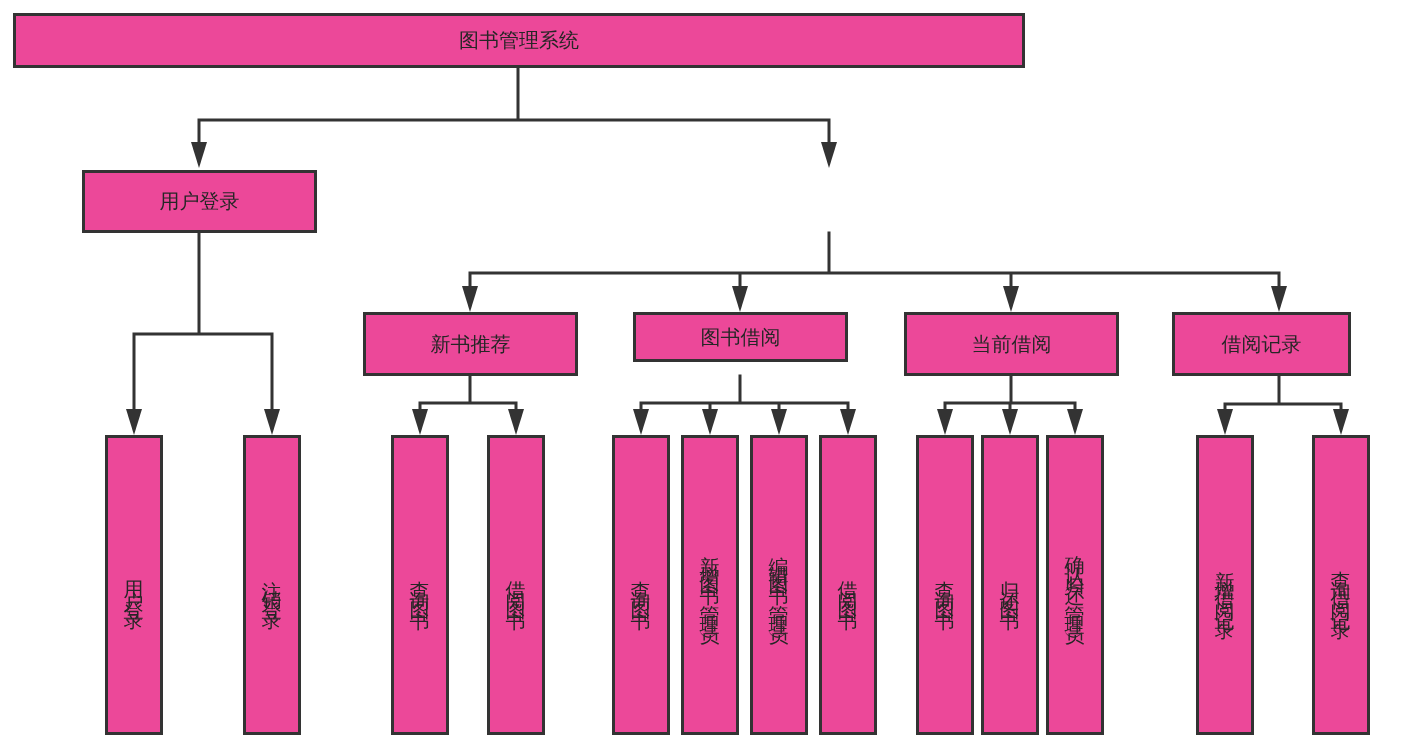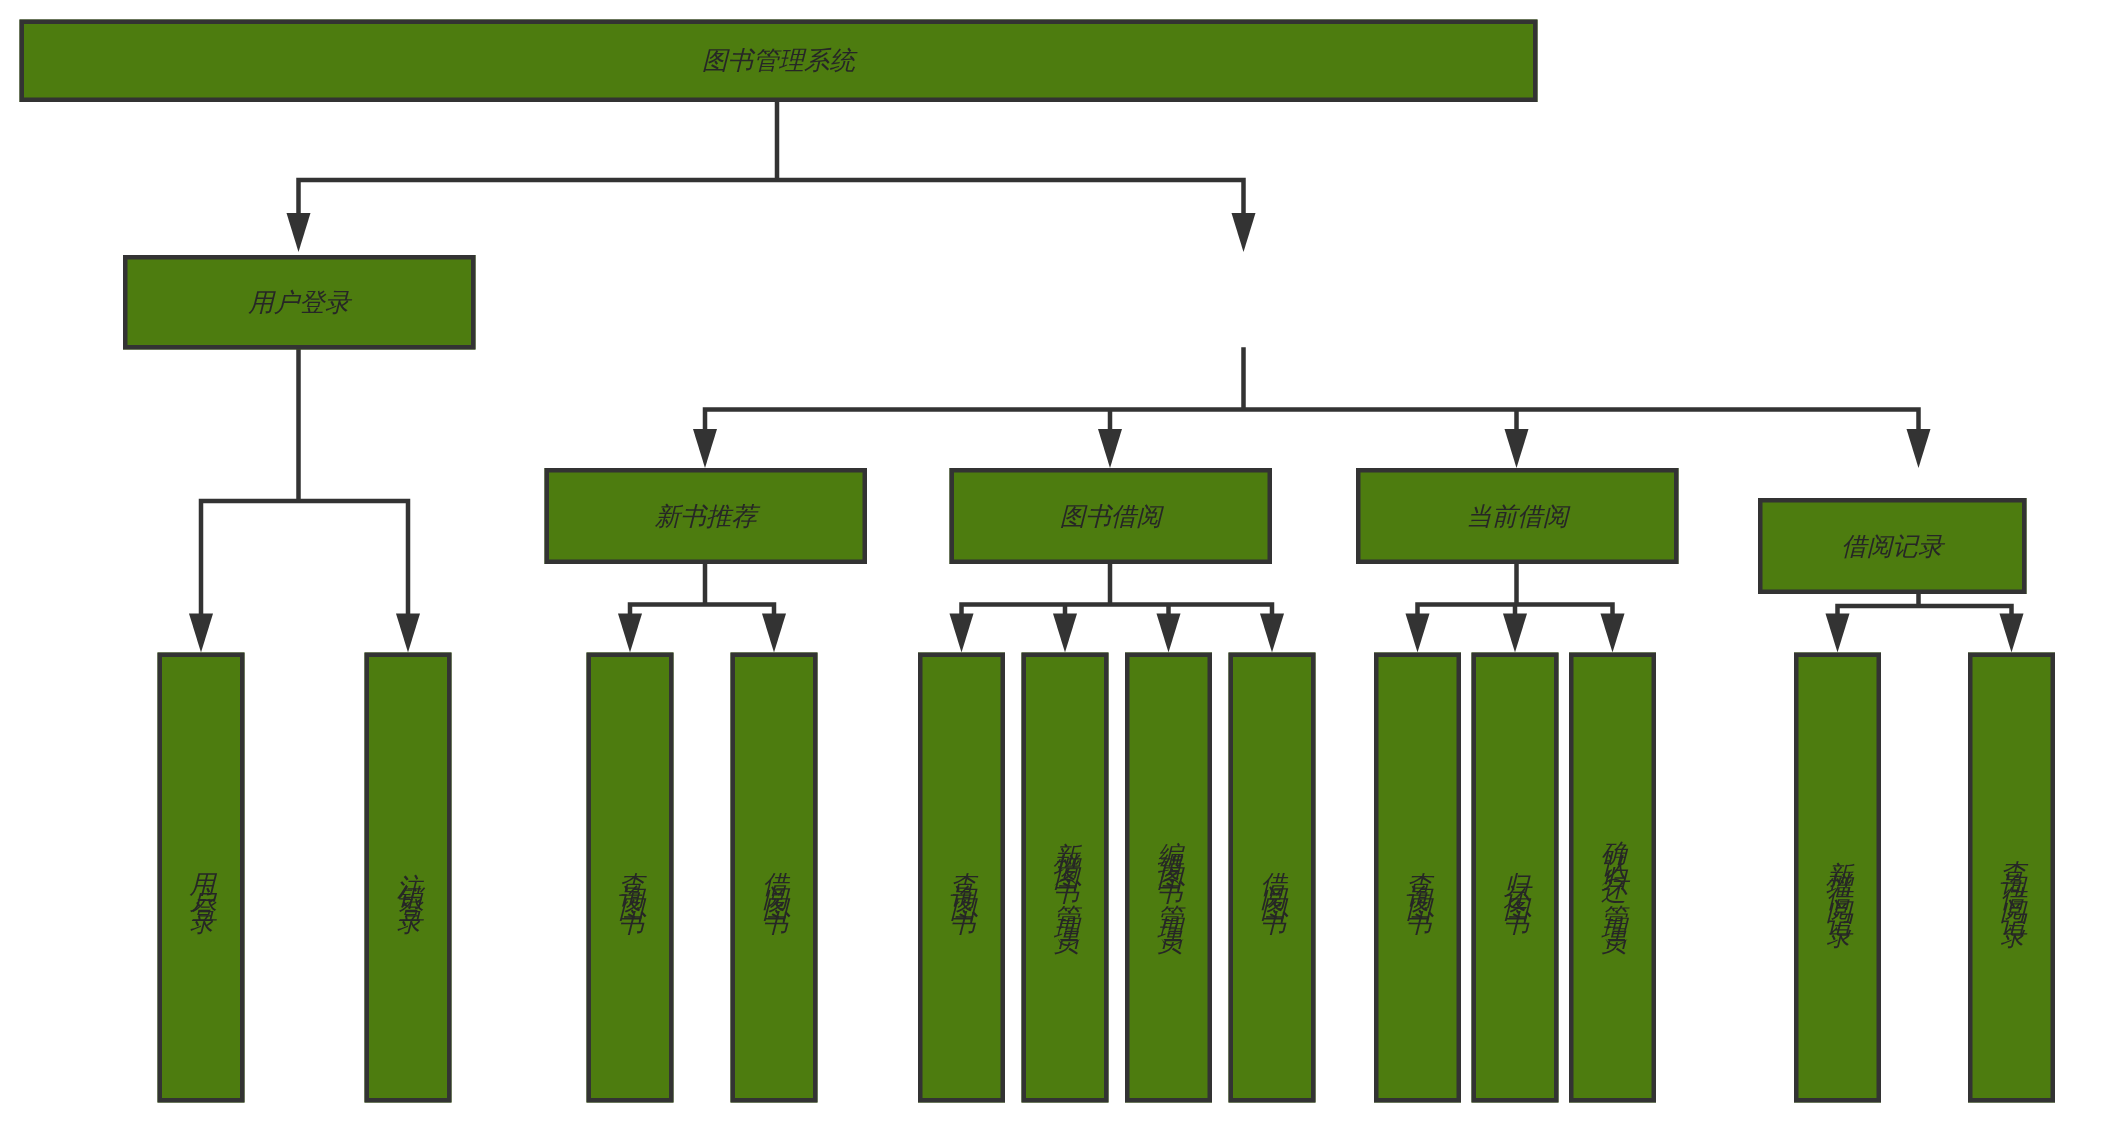--- a/index.html
+++ b/index.html
@@ -12,30 +12,29 @@
     overflow: hidden;
   }
   .connectors {
     position: absolute;
     left: 0; top: 0;
     width: 1405px; height: 747px;
   }
   .box {
     position: absolute;
     box-sizing: border-box;
-    background: #4d7c0f;
+    background: #ec4899;
     border: 3px solid #333333;
     display: flex;
     align-items: center;
     justify-content: center;
     color: #262626;
-    font-size: 17px;
+    font-size: 20px;
     text-align: center;
     z-index: 2;
-    font-style: italic;
   }
   .leaf {
     writing-mode: vertical-lr;
     text-orientation: mixed;
     letter-spacing: 0.5em;
     line-height: 1.1;
   }
   .watermark {
     position: absolute;
     top: 712px;
@@ -90,23 +89,23 @@
       <polygon points="1217,409 1233,409 1225,435"></polygon>
       <polygon points="1333,409 1349,409 1341,435"></polygon>
     </g>
   </svg>
 
   <div class="box" style="left:13px; top:13px; width:1012px; height:55px;">图书管理系统</div>
 
   <div class="box" style="left:82px; top:170px; width:235px; height:63px;">用户登录</div>
 
   <div class="box" style="left:363px; top:312px; width:215px; height:64px;">新书推荐</div>
-  <div class="box" style="left:633px; top:312px; width:215px; height:64px;">图书借阅</div>
+  <div class="box" style="left:633px; top:312px; width:215px; height:50px;">图书借阅</div>
   <div class="box" style="left:904px; top:312px; width:215px; height:64px;">当前借阅</div>
-  <div class="box" style="left:1172px; top:332px; width:179px; height:64px;">借阅记录</div>
+  <div class="box" style="left:1172px; top:312px; width:179px; height:64px;">借阅记录</div>
 
   <div class="box leaf" style="left:105px; top:435px; width:58px; height:300px;">用户登录</div>
   <div class="box leaf" style="left:243px; top:435px; width:58px; height:300px;">注销登录</div>
 
   <div class="box leaf" style="left:391px; top:435px; width:58px; height:300px;">查询图书</div>
   <div class="box leaf" style="left:487px; top:435px; width:58px; height:300px;">借阅图书</div>
 
   <div class="box leaf" style="left:612px; top:435px; width:58px; height:300px;">查询图书</div>
   <div class="box leaf" style="left:681px; top:435px; width:58px; height:300px;">新增图书（管理员）</div>
   <div class="box leaf" style="left:750px; top:435px; width:58px; height:300px;">编辑图书（管理员）</div>

